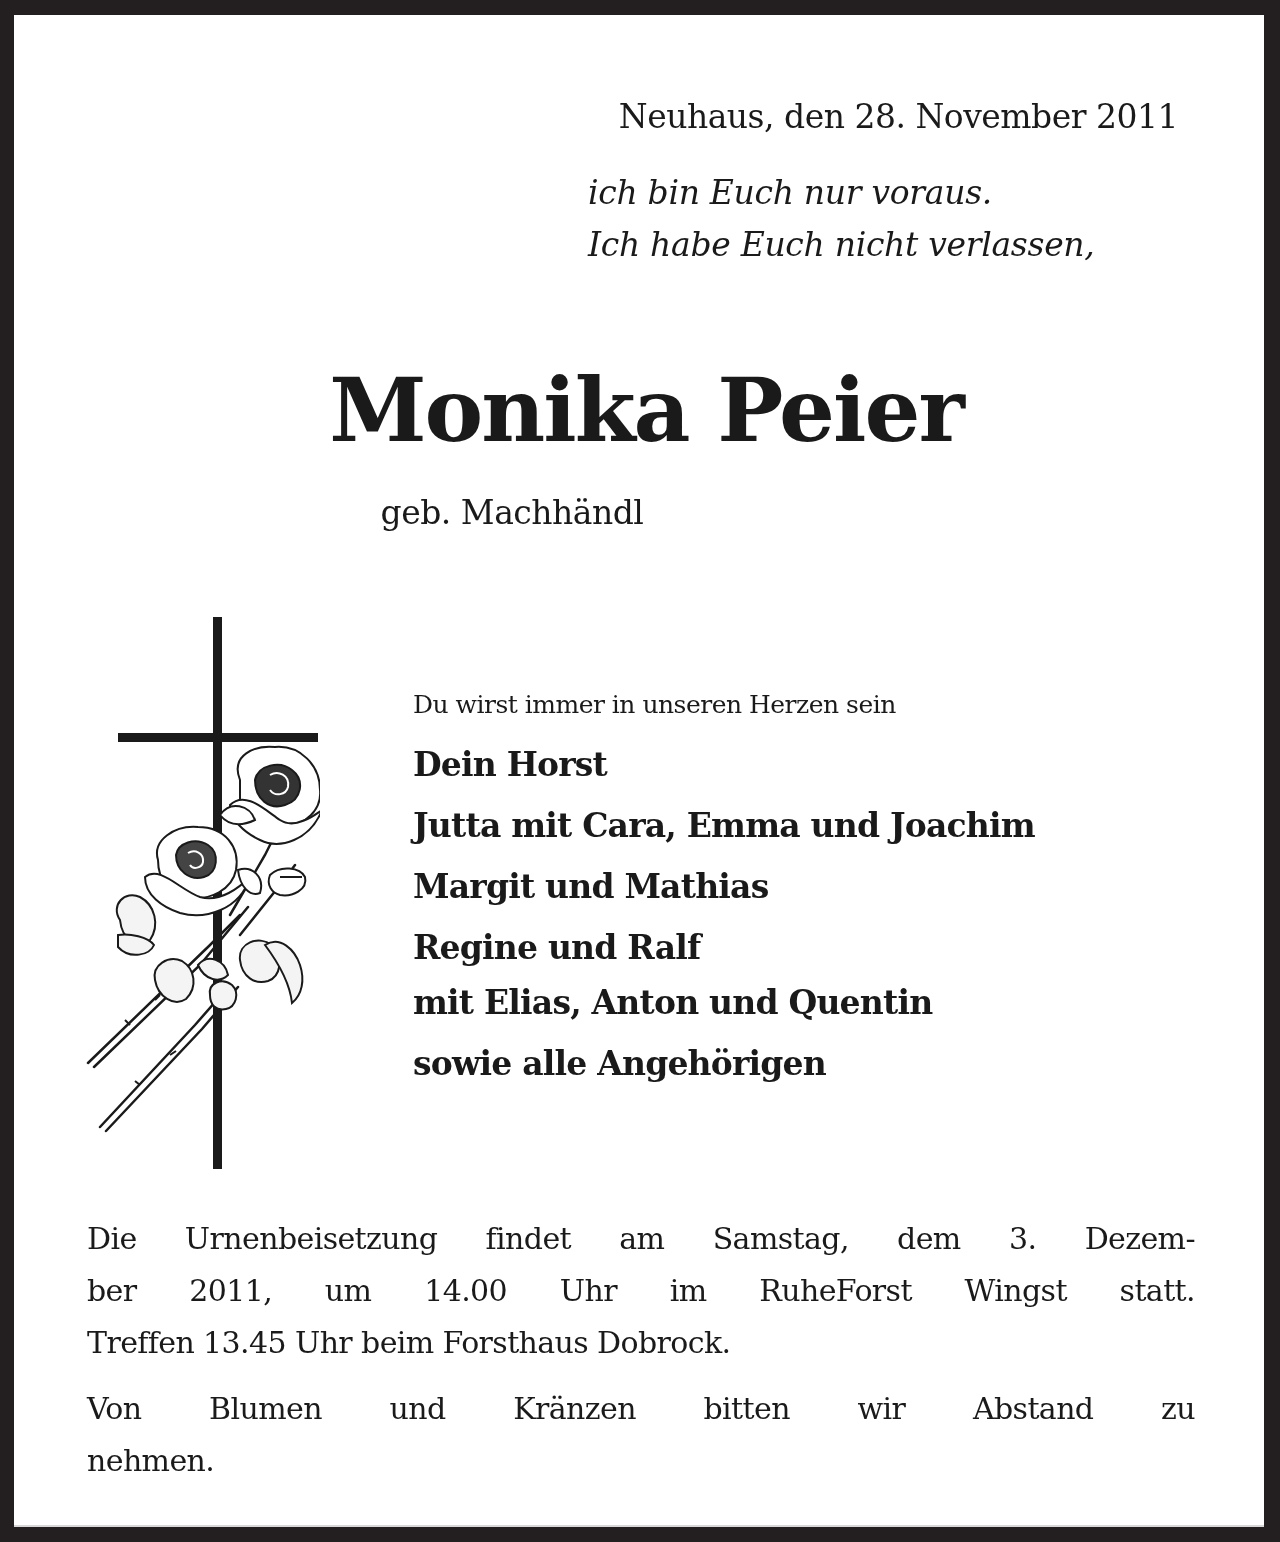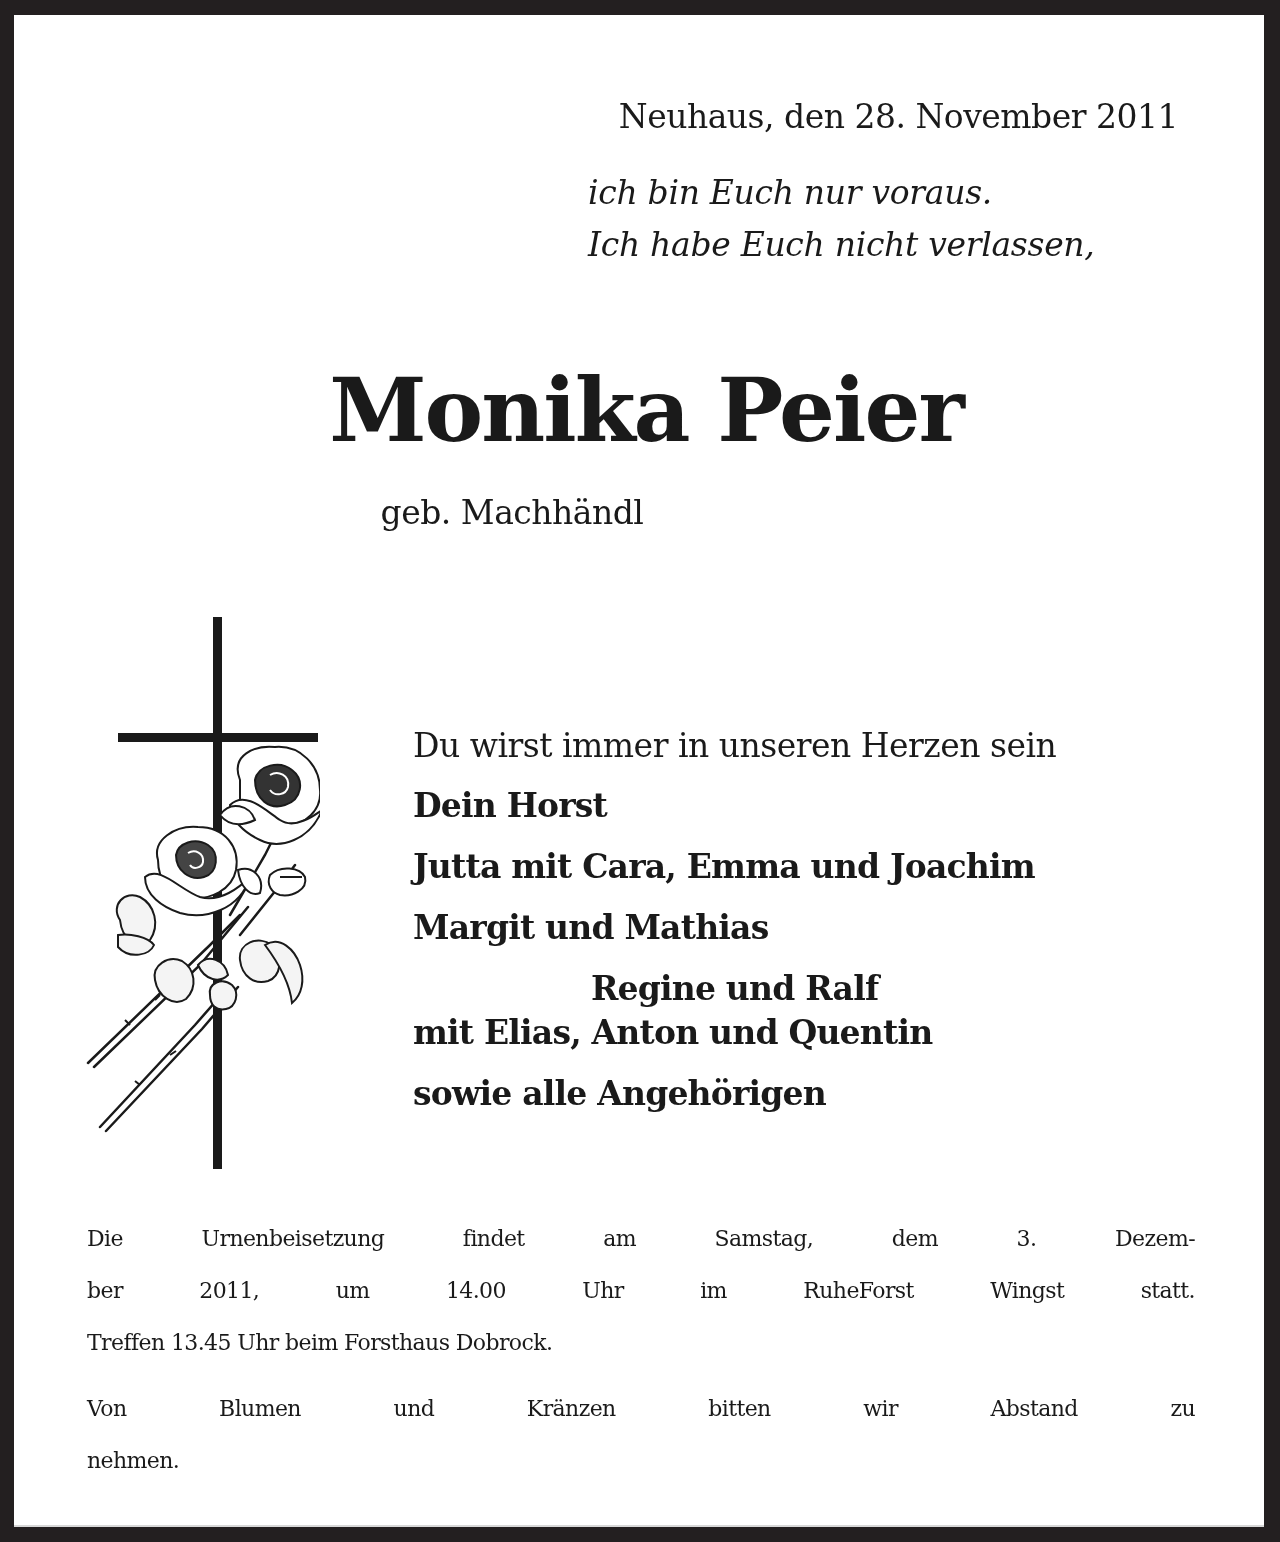--- a/index.html
+++ b/index.html
@@ -70,39 +70,38 @@
       left: 66px;
       top: 600px;
       width: 240px;
       height: 560px;
     }
     .mourners {
       left: 399px;
       top: 668px;
     }
     .mourners .intro {
-      font-size: 33px;
+      font-size: 25px;
       letter-spacing: -0.5px;
       line-height: 44px;
       margin-bottom: 16px;
-      margin-top: 41px;
     }
     .mourners .line {
       font-size: 33px;
       font-weight: bold;
       letter-spacing: -0.8px;
       line-height: 44px;
       margin-bottom: 17px;
     }
-    .mourners .line.tight { margin-bottom: 0; text-align: center; }
+    .mourners .line.tight { margin-bottom: 11px; }
     .funeral {
       left: 73px;
       top: 1198px;
       width: 1108px;
-      font-size: 22px;
+      font-size: 30px;
       line-height: 52px;
       letter-spacing: -0.6px;
       text-align: justify;
       white-space: normal;
     }
     .funeral p { margin: 0 0 14px 0; text-align-last: left; }
     .funeral .just-line { display: block; text-align: justify; text-align-last: justify; }
   </style>
 </head>
 <body>

